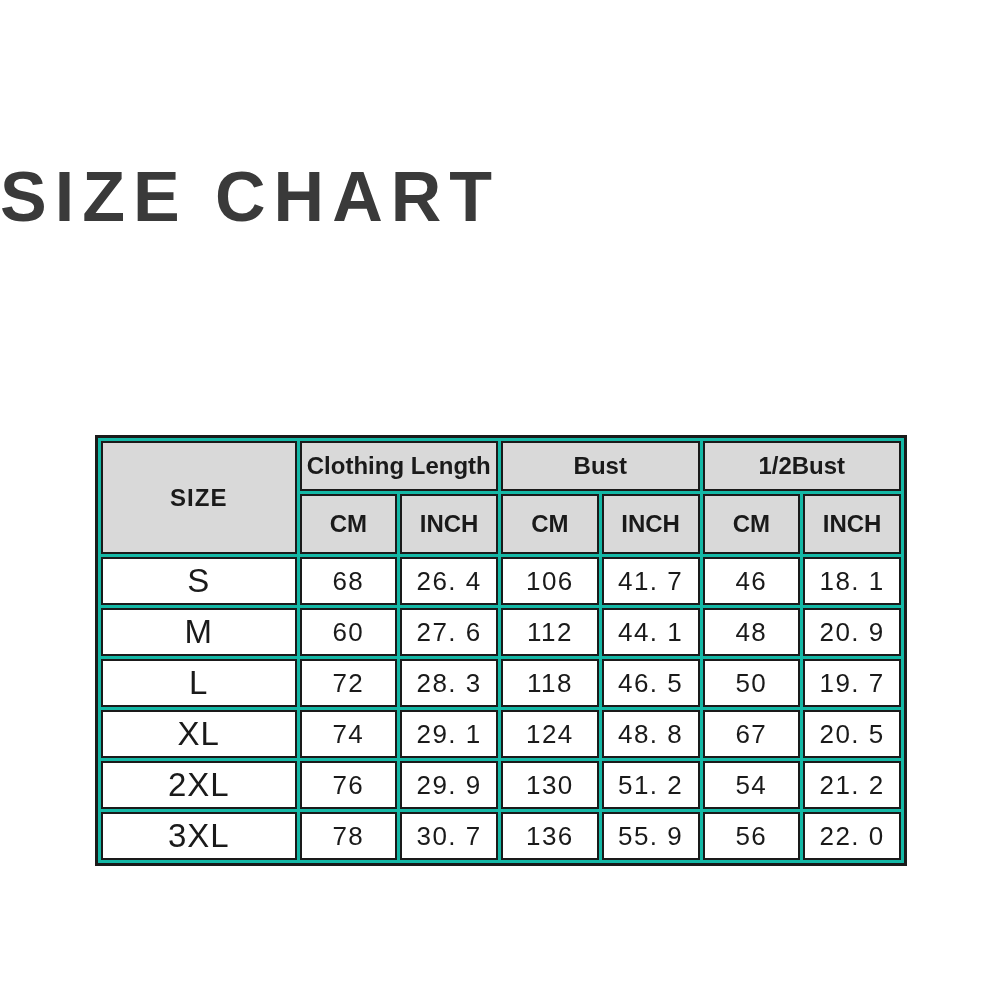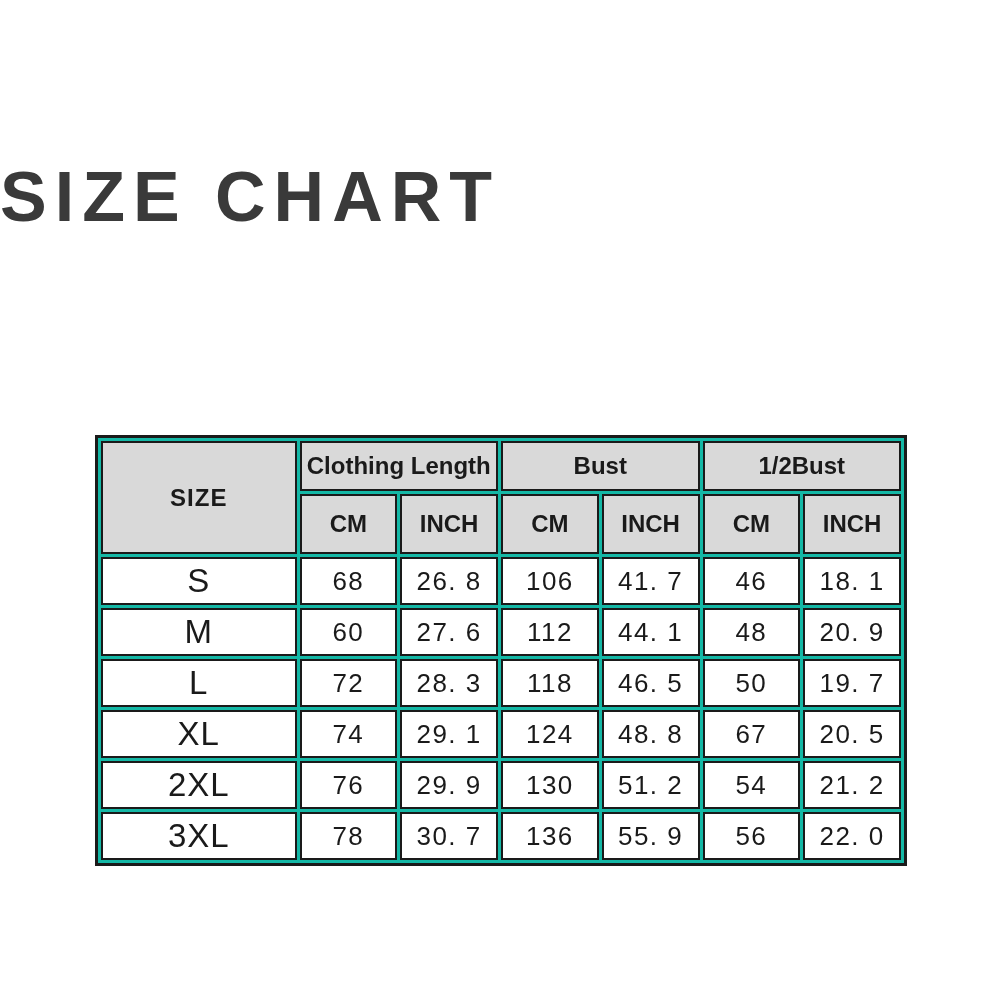--- a/index.html
+++ b/index.html
@@ -91,21 +91,21 @@
       <th>CM</th>
       <th>INCH</th>
       <th>CM</th>
       <th>INCH</th>
     </tr>
   </thead>
   <tbody>
     <tr>
       <th class="row-label">S</th>
       <td class="value-cell">68</td>
-      <td class="value-cell">26. 8</td>
+      <td class="value-cell">26. 4</td>
       <td class="value-cell">106</td>
       <td class="value-cell">41. 7</td>
       <td class="value-cell">46</td>
       <td class="value-cell">18. 1</td>
     </tr>
     <tr>
       <th class="row-label">M</th>
       <td class="value-cell">60</td>
       <td class="value-cell">27. 6</td>
       <td class="value-cell">112</td>

